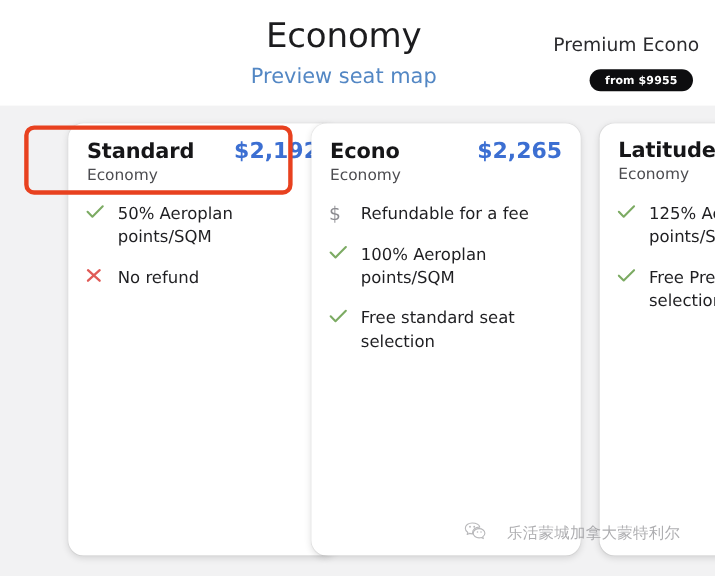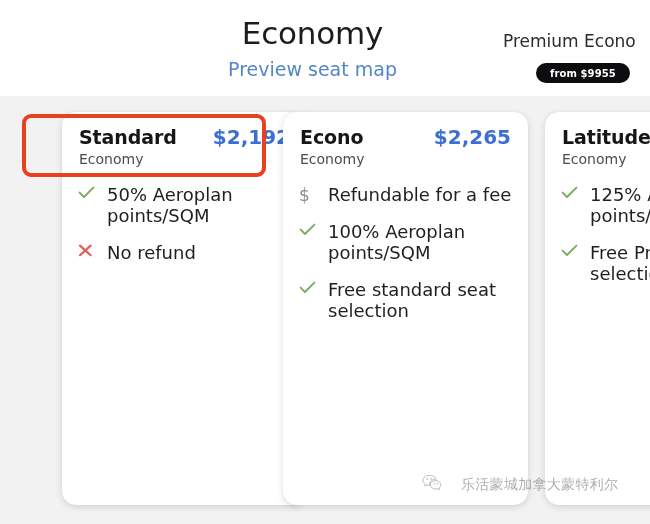--- a/index.html
+++ b/index.html
@@ -149,21 +149,21 @@
     margin-bottom: 16px;
   }
   .feature-icon {
     width: 22px;
     flex: 0 0 22px;
     padding-top: 2px;
     display: flex;
     justify-content: flex-start;
   }
   .feature-text {
-    font-size: 18px;
+    font-size: 15px;
     font-weight: 400;
     color: #1f1f22;
     line-height: 21px;
     padding-left: 7px;
   }
   .dollar-glyph {
     font-size: 17px;
     color: #8b8b90;
     line-height: 18px;
     font-weight: 400;

